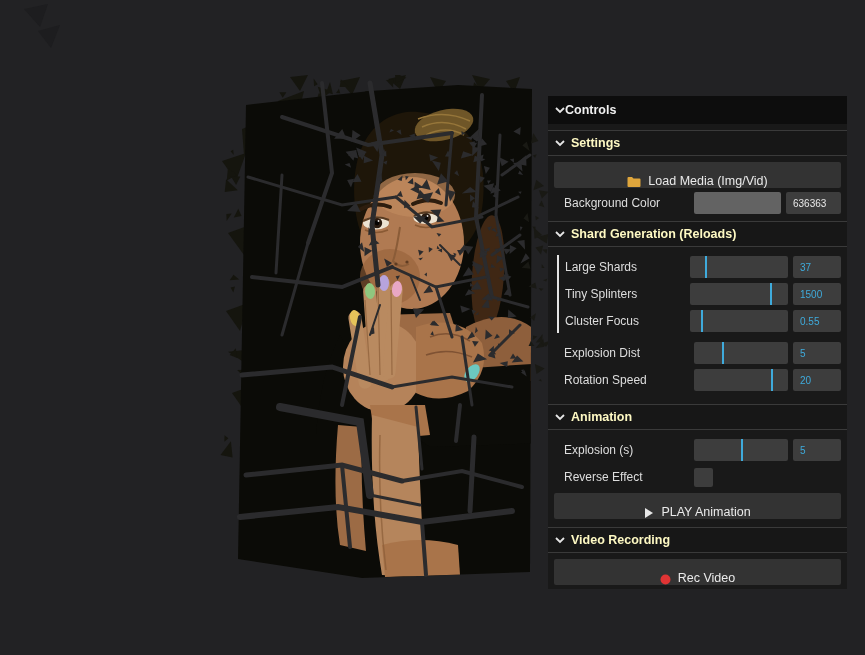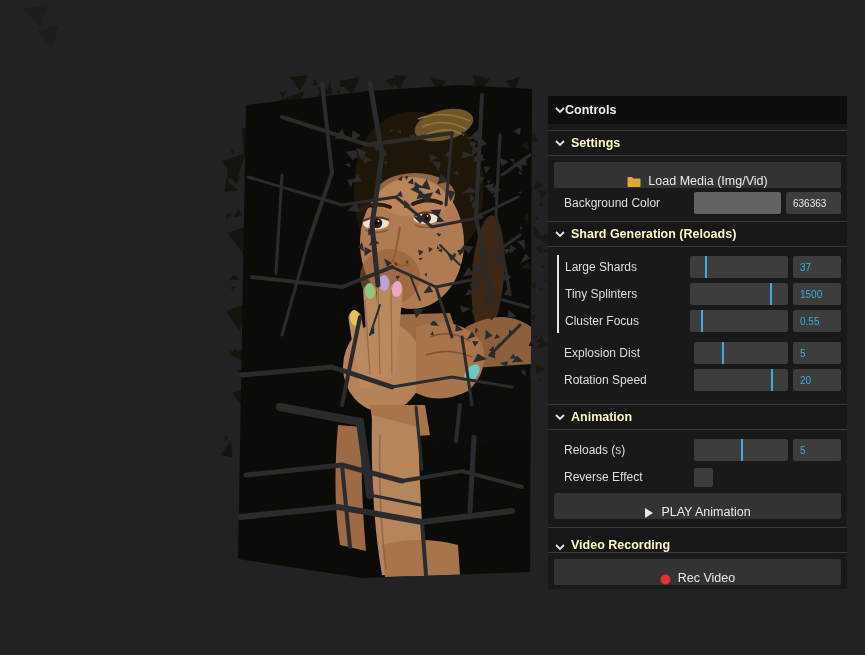--- a/index.html
+++ b/index.html
@@ -31,21 +31,21 @@
   .folder-header {
     height:26px; margin-top:6px;
     border-top:1px solid var(--separator);
     border-bottom:1px solid var(--separator);
     background: var(--header-bg);
     display:flex; align-items:center; gap:6px; padding:0 7px;
     font-weight:bold; font-size:12.5px; color:#fef9c3;
     cursor:pointer;
   }
   .folder-header.mt12 { margin-top:12px; }
-  .folder-header.mt8  { margin-top:8px;align-items:flex-end; }
+  .folder-header.mt8  { margin-top:8px; }
   .chev { flex:none; display:flex; }
 
   .gui-button {
     display:flex; align-items:flex-end; justify-content:center; gap:7px;
     height:26px; margin:6px 6px 0 6px;
     background: var(--button-bg);
     border:none; border-radius:2px;
     color:#eaeaea; font-size:12.5px; font-family:inherit;
     cursor:pointer; width:calc(100% - 12px);
   }
@@ -536,21 +536,21 @@
   <div class="folder-header mt12">
     <span class="chev">
       <svg width="10" height="10" viewBox="0 0 10 10">
           <path d="M1 3 L5 7 L9 3" stroke="#e6e6e6" stroke-width="1.8" fill="none"></path>
         </svg>
     </span>
     <span>Animation</span>
   </div>
 
   <div class="row mt8">
-    <span class="label">Reloads (s)</span>
+    <span class="label">Explosion (s)</span>
     <div class="slider">
       <div class="marker" style="left: 50%;"></div>
     </div>
     <div class="value-box num">5</div>
   </div>
 
   <div class="row">
     <span class="label">Reverse Effect</span>
     <div class="checkbox"></div>
   </div>

